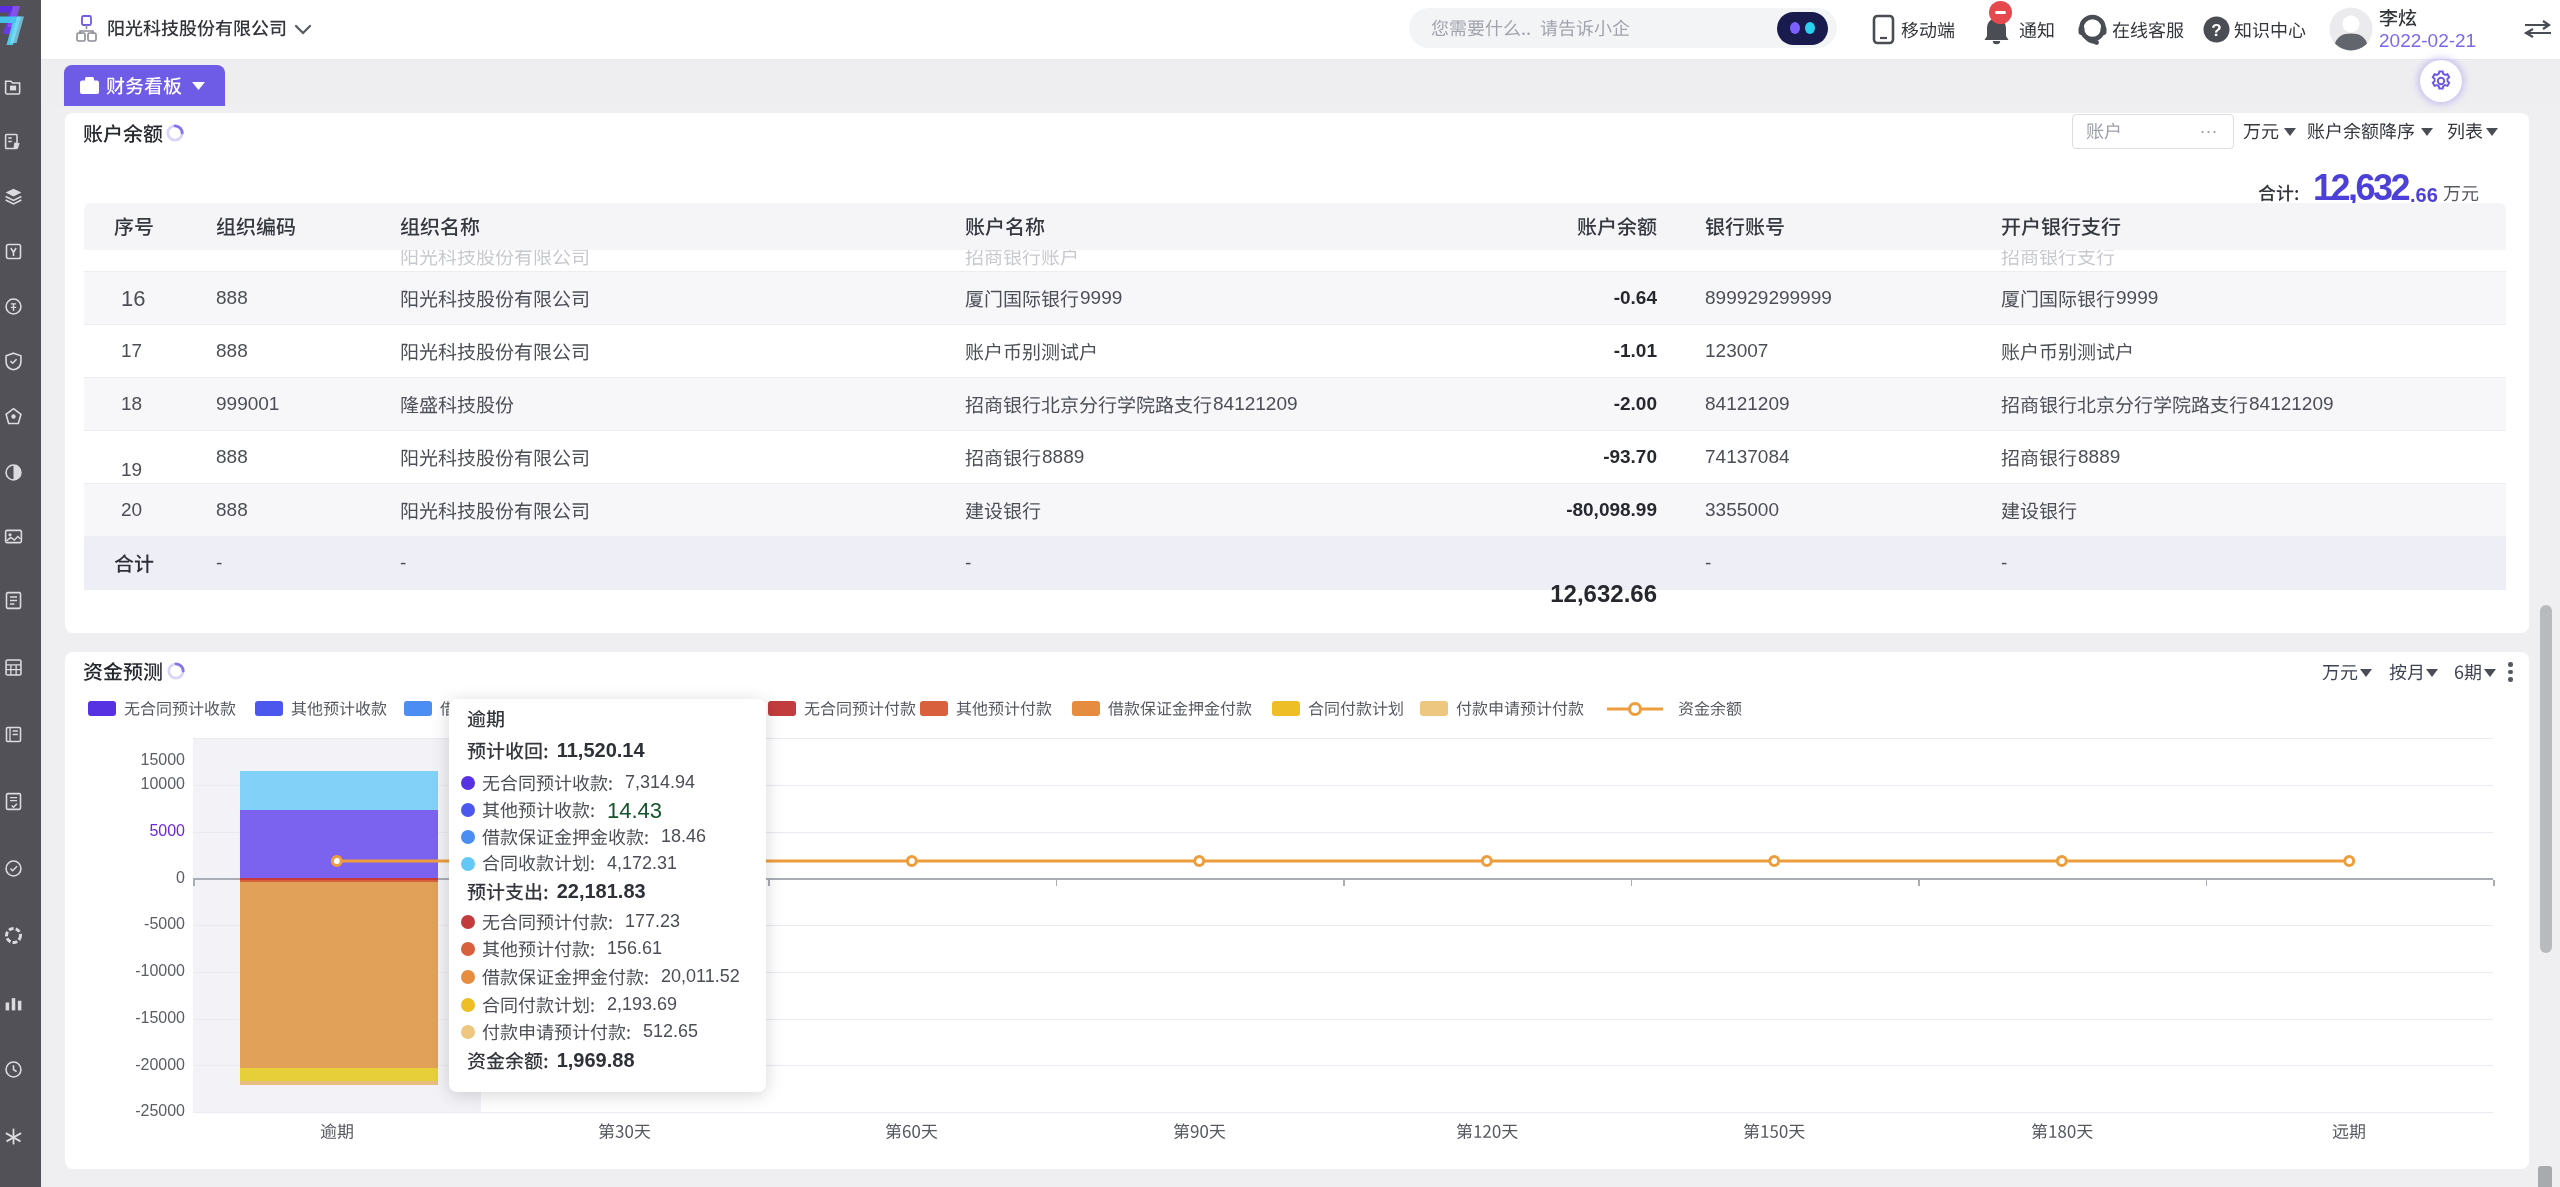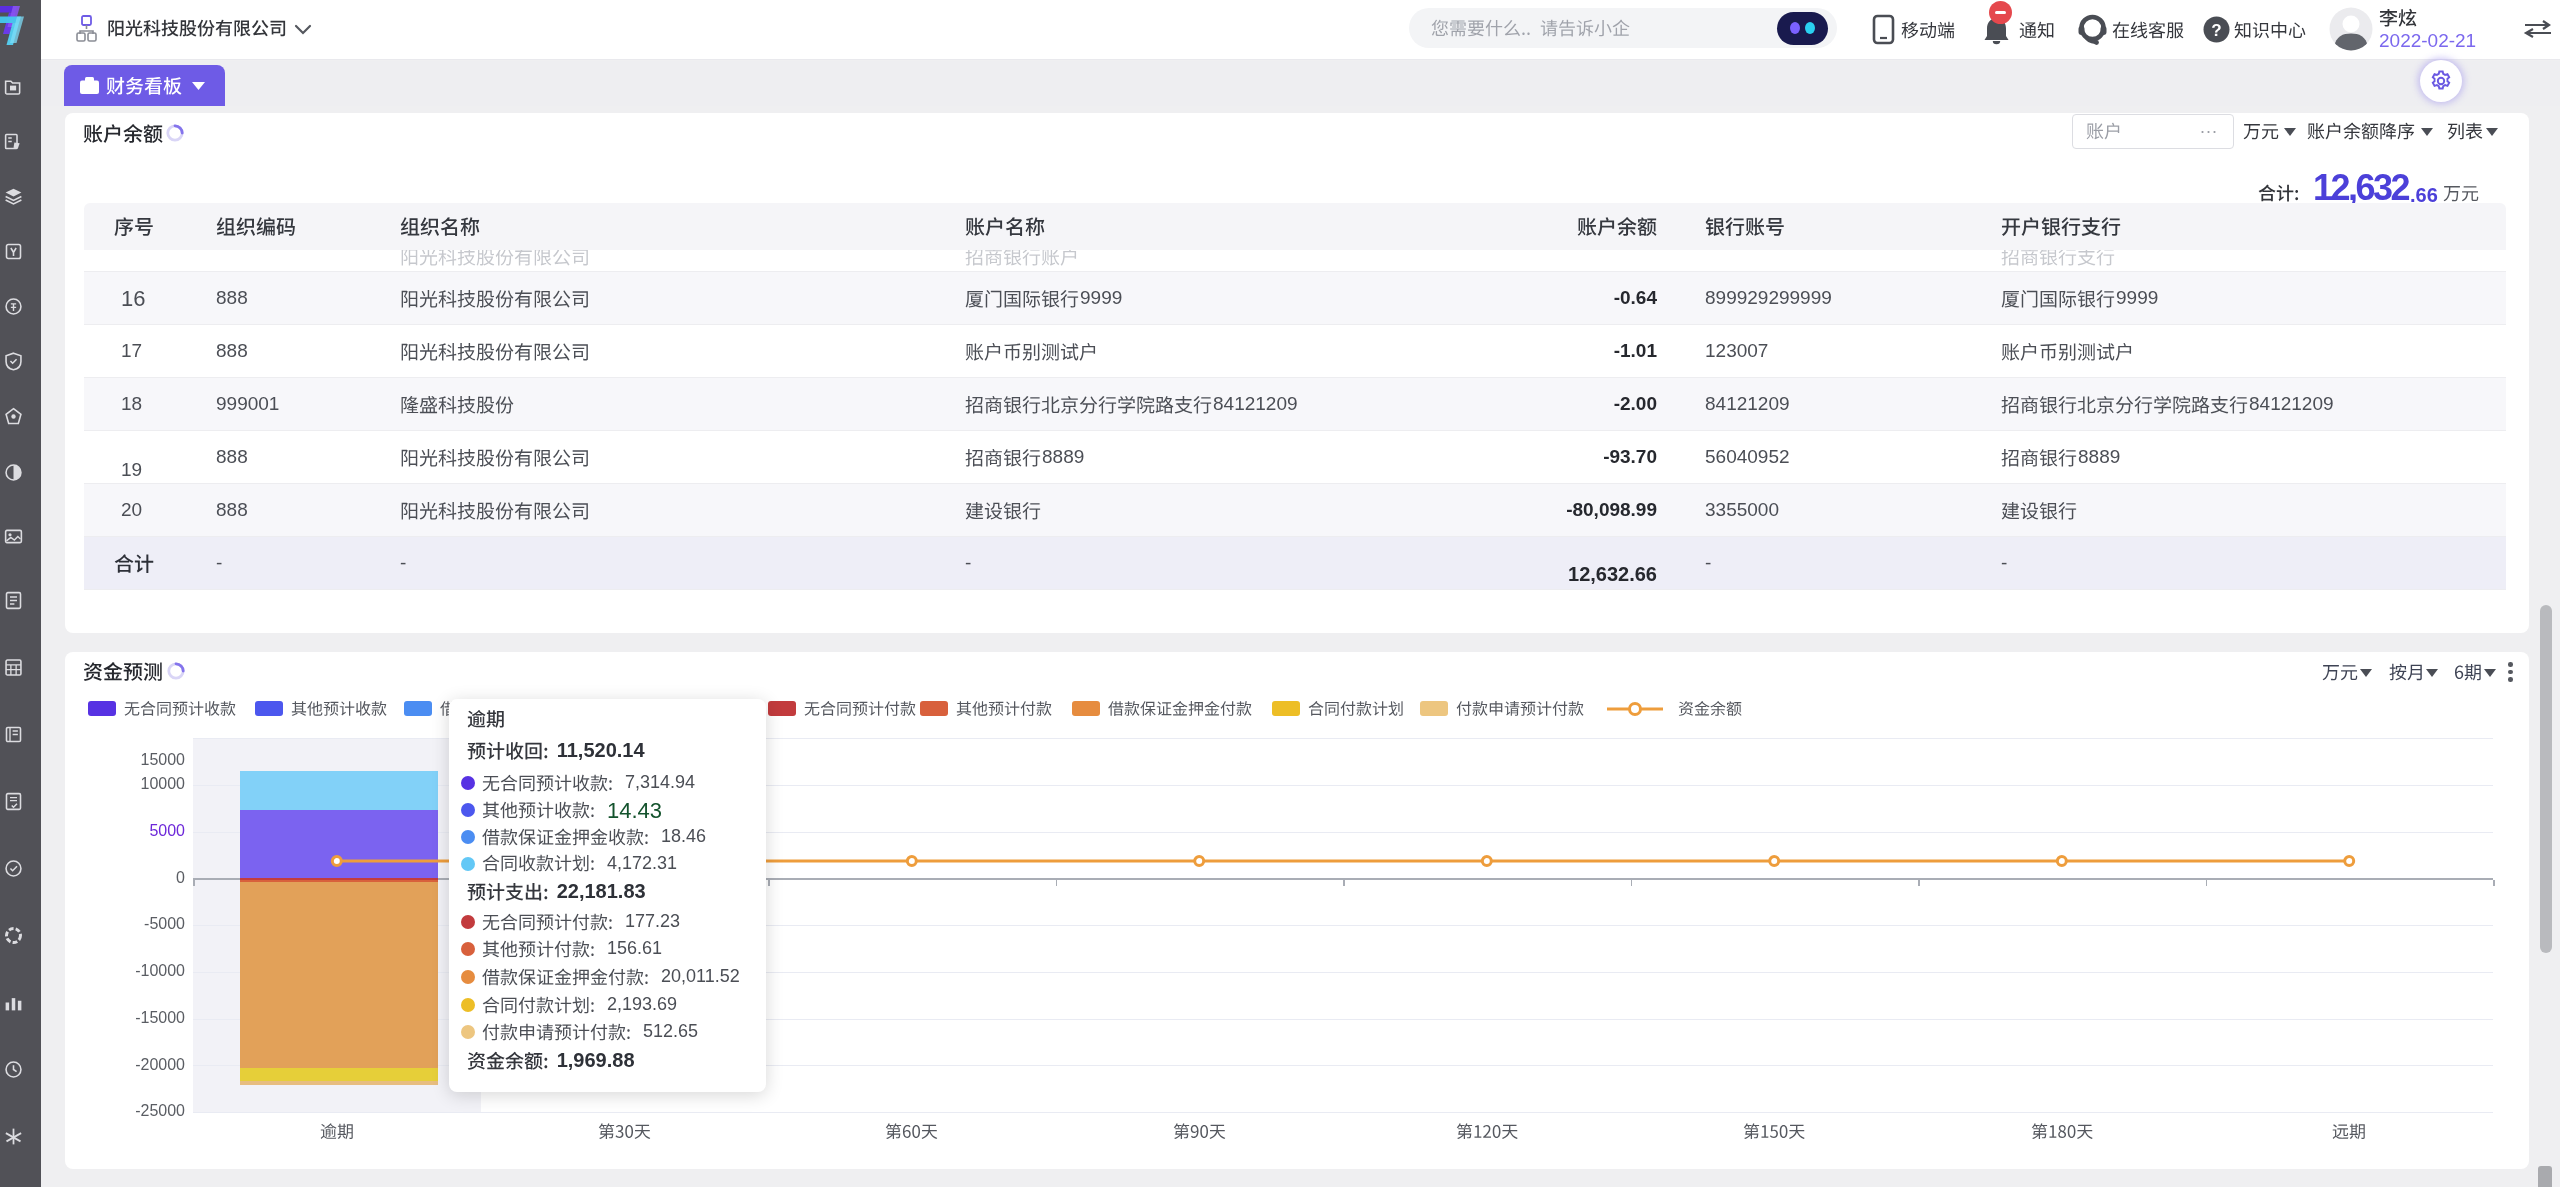--- a/index.html
+++ b/index.html
@@ -695,21 +695,21 @@
 <svg class="vt" style="left:965.0px;top:442.5px;" width="76.0" height="28.5">
     <g transform="translate(0,22.04) scale(0.01900,-0.01900)" fill="#4b4e55">
       <use href="#g78" x="0"></use>
       <use href="#g79" x="1000"></use>
       <use href="#g80" x="2000"></use>
       <use href="#g81" x="3000"></use>
     </g>
   </svg>
 <div class="num" style="left:1042.0px;top:447.1px;font-size:19px;color:#4b4e55;">8889</div>
 <div class="num" style="right:903.0px;top:447.1px;font-size:19px;color:#26282e;font-weight:bold;">-93.70</div>
-<div class="num" style="left:1705.0px;top:447.1px;font-size:19px;color:#4b4e55;">56040952</div>
+<div class="num" style="left:1705.0px;top:447.1px;font-size:19px;color:#4b4e55;">74137084</div>
 <svg class="vt" style="left:2001.0px;top:442.5px;" width="76.0" height="28.5">
     <g transform="translate(0,22.04) scale(0.01900,-0.01900)" fill="#4b4e55">
       <use href="#g78" x="0"></use>
       <use href="#g79" x="1000"></use>
       <use href="#g80" x="2000"></use>
       <use href="#g81" x="3000"></use>
     </g>
   </svg>
 <div class="num" style="left:2078.0px;top:447.1px;font-size:19px;color:#4b4e55;">8889</div>
 <div class="ab" style="left:84px;top:484px;width:2422px;height:53px;background:#f7f7fa;border-bottom:1px solid #ededf0"></div>
@@ -750,21 +750,21 @@
 <div class="ab" style="left:84px;top:537px;width:2422px;height:53px;background:#eeeef7;border-bottom:1px solid #ededf0"></div>
 <svg class="vt" style="left:114.0px;top:547.7px;" width="40.0" height="30.0">
     <g transform="translate(0,23.20) scale(0.02000,-0.02000)" fill="#2d3038">
       <use href="#g53" x="0"></use>
       <use href="#g54" x="1000"></use>
     </g>
   </svg>
 <div class="num" style="left:216.0px;top:553.1px;font-size:19px;color:#4b4e55;">-</div>
 <div class="num" style="left:400.0px;top:553.1px;font-size:19px;color:#4b4e55;">-</div>
 <div class="num" style="left:965.0px;top:553.1px;font-size:19px;color:#4b4e55;">-</div>
-<div class="num" style="right:903.0px;top:564px;font-size:20px;color:#26282e;font-weight:bold;">12,632.66</div>
+<div class="num" style="right:903.0px;top:582px;font-size:24px;color:#26282e;font-weight:bold;">12,632.66</div>
 <div class="num" style="left:1705.0px;top:553.1px;font-size:19px;color:#4b4e55;">-</div>
 <div class="num" style="left:2001.0px;top:553.1px;font-size:19px;color:#4b4e55;">-</div>
 <div class="ab" style="left:65px;top:652px;width:2464px;height:517px;background:#fff;border-radius:8px"></div>
 <svg class="vt" style="left:83.0px;top:656.2px;" width="80.0" height="30.0">
     <g transform="translate(0,23.20) scale(0.02000,-0.02000)" fill="#26282e">
       <use href="#g101" x="0"></use>
       <use href="#g102" x="1000"></use>
       <use href="#g103" x="2000"></use>
       <use href="#g104" x="3000"></use>
     </g>

